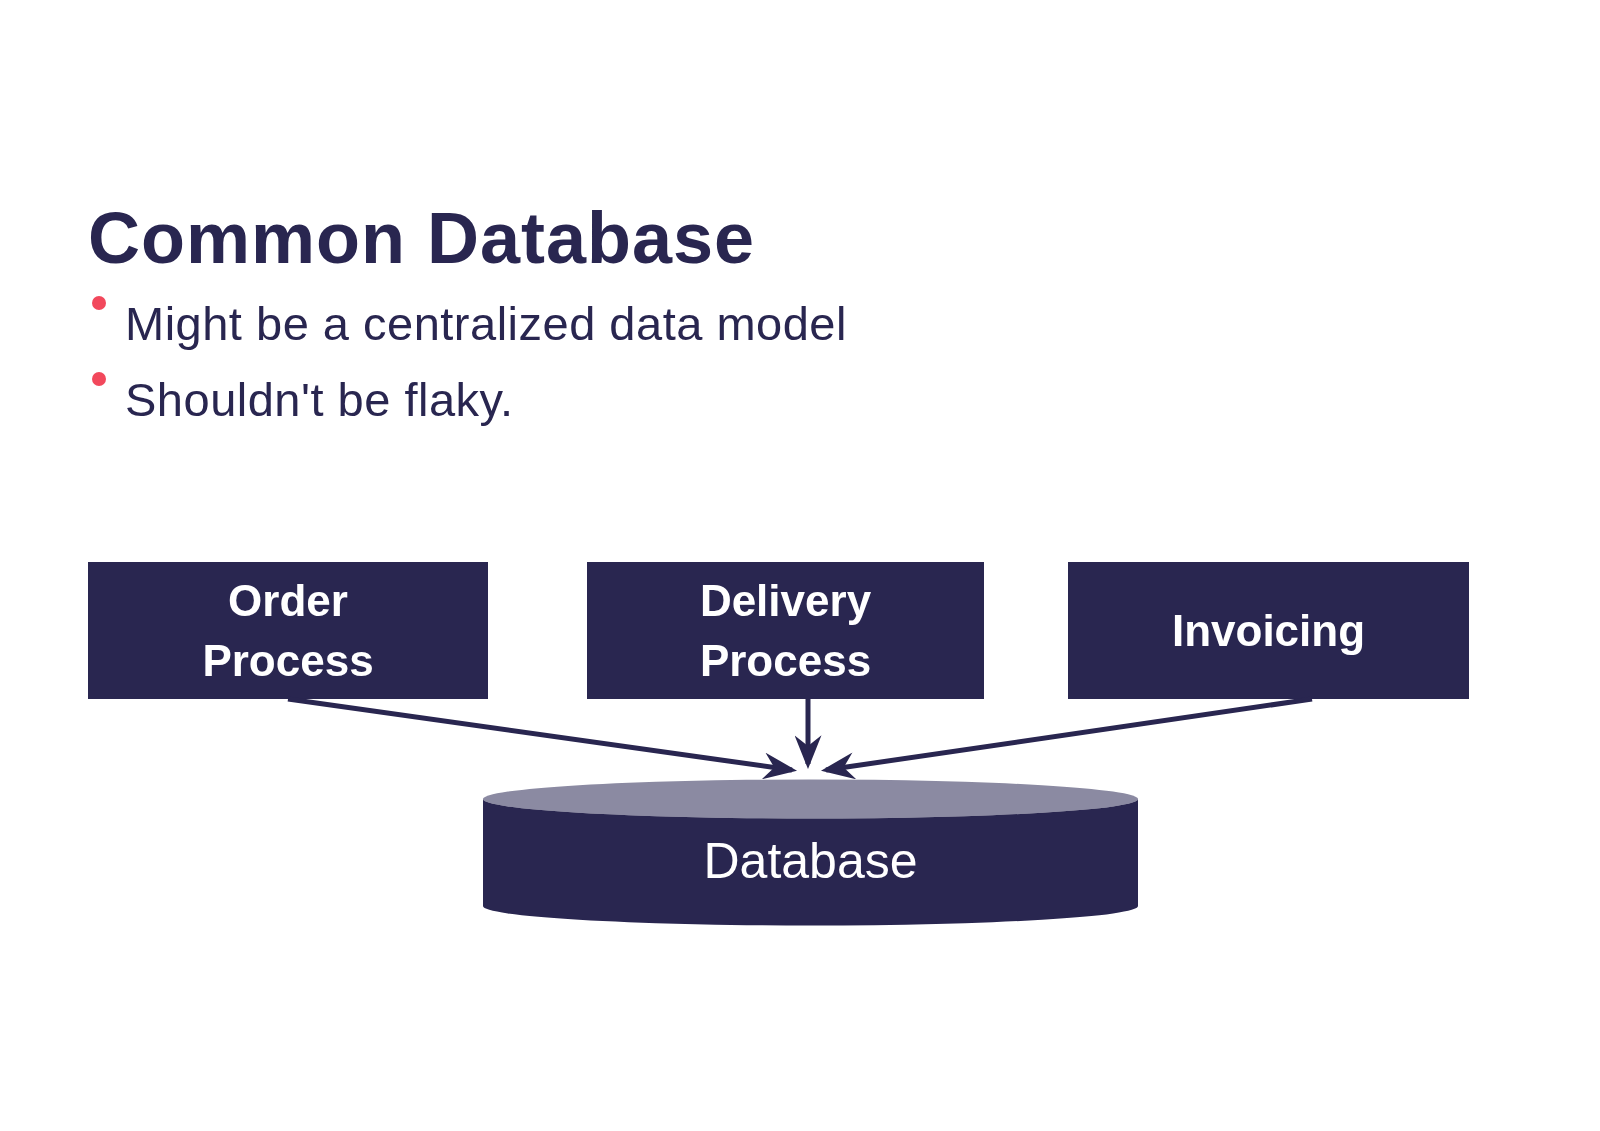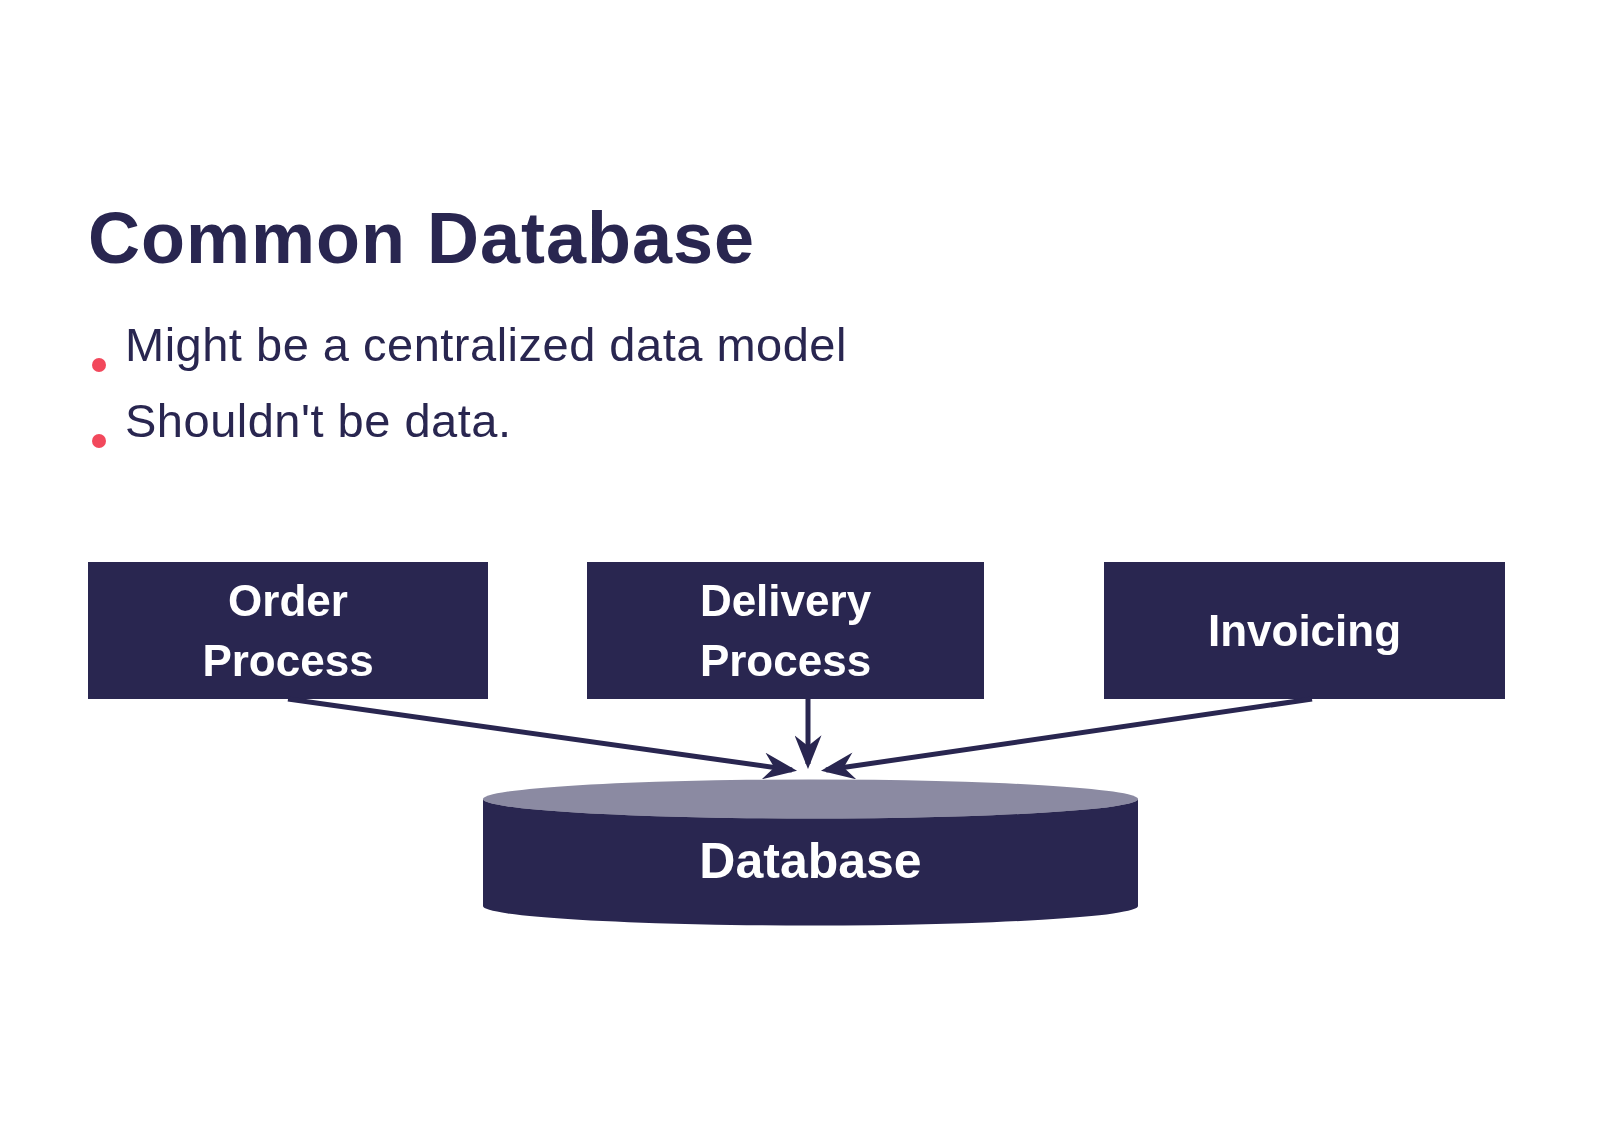--- a/index.html
+++ b/index.html
@@ -26,21 +26,21 @@
   }
 
   .bullets {
     position: absolute;
     left: 88px;
     top: 296px;
     list-style: none;
   }
   .bullet-item {
     display: flex;
-    align-items: flex-end;
+    align-items: flex-start;
     height: 76px;
   }
   .bullet-dot {
     flex: none;
     width: 14px;
     height: 14px;
     border-radius: 50%;
     background: var(--bullet, #f2485c);
     margin: 0 19px 0 4px;
   }
@@ -62,61 +62,61 @@
     justify-content: center;
     text-align: center;
     font-weight: bold;
     font-size: 44px;
     line-height: 1.36;
   }
   .node-label { width: min-content; min-width: 240px; }
   .node-invoicing .node-label { width: auto; }
   .node-order     { left: 88px;   width: 400px; }
   .node-delivery  { left: 587px;  width: 397px; }
-  .node-invoicing { left: 1104px; width: 401px; justify-content: center; }
+  .node-invoicing { left: 1068px; width: 401px; justify-content: center; }
 
   .diagram-svg {
     position: absolute;
     left: 0; top: 0;
     width: 1600px;
     height: 1131px;
     pointer-events: none;
   }
   .cyl-top  { fill: var(--cylinder-top, #8b8aa2); }
   .cyl-body { fill: var(--navy, #292650); }
   .arrow-line { stroke: var(--navy, #292650); stroke-width: 5; fill: none; }
   .arrow-head { fill: var(--navy, #292650); }
 
   .db-label {
     position: absolute;
     left: 483px;
     top: 836px;
     width: 655px;
     text-align: center;
     font-size: 50px;
-    font-weight: bold;
+    font-weight: normal;
     line-height: 1;
     color: var(--text-light, #ffffff);
   }
 </style>
 </head>
 <body>
 
 <div class="slide">
 
   <h1 class="title">Common Database</h1>
 
   <ul class="bullets">
     <li class="bullet-item">
       <span class="bullet-dot"></span>
       <span class="bullet-text">Might be a centralized data model</span>
     </li>
     <li class="bullet-item">
       <span class="bullet-dot"></span>
-      <span class="bullet-text">Shouldn't be data.</span>
+      <span class="bullet-text">Shouldn't be flaky.</span>
     </li>
   </ul>
 
   <div class="node node-order">
     <span class="node-label">Order Process</span>
   </div>
 
   <div class="node node-delivery">
     <span class="node-label">Delivery Process</span>
   </div>

